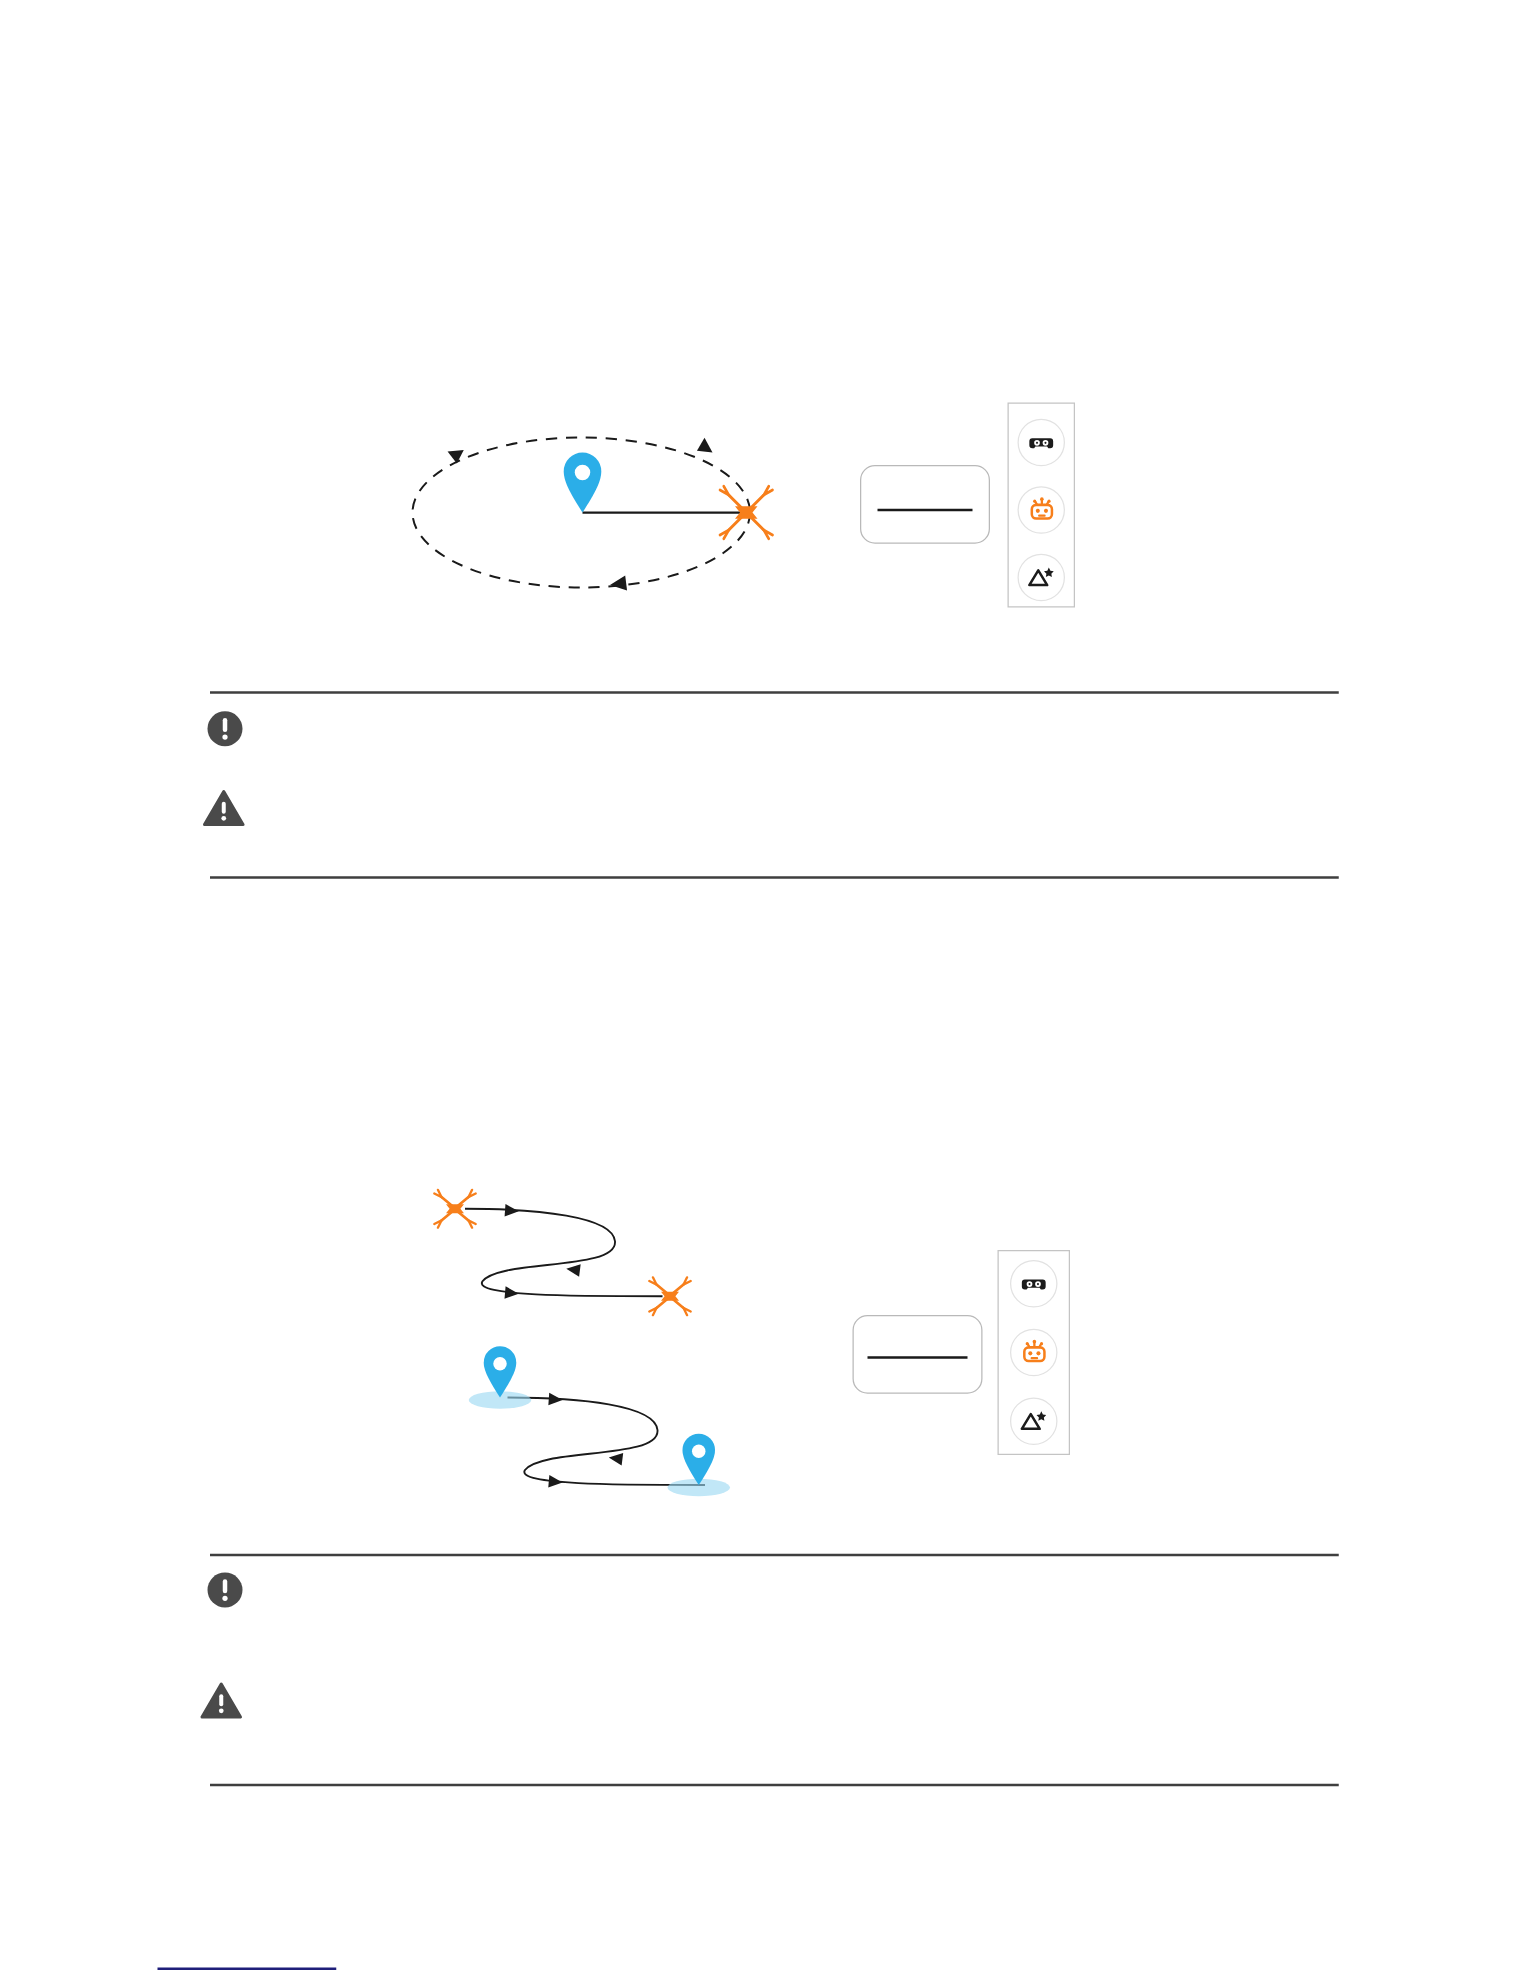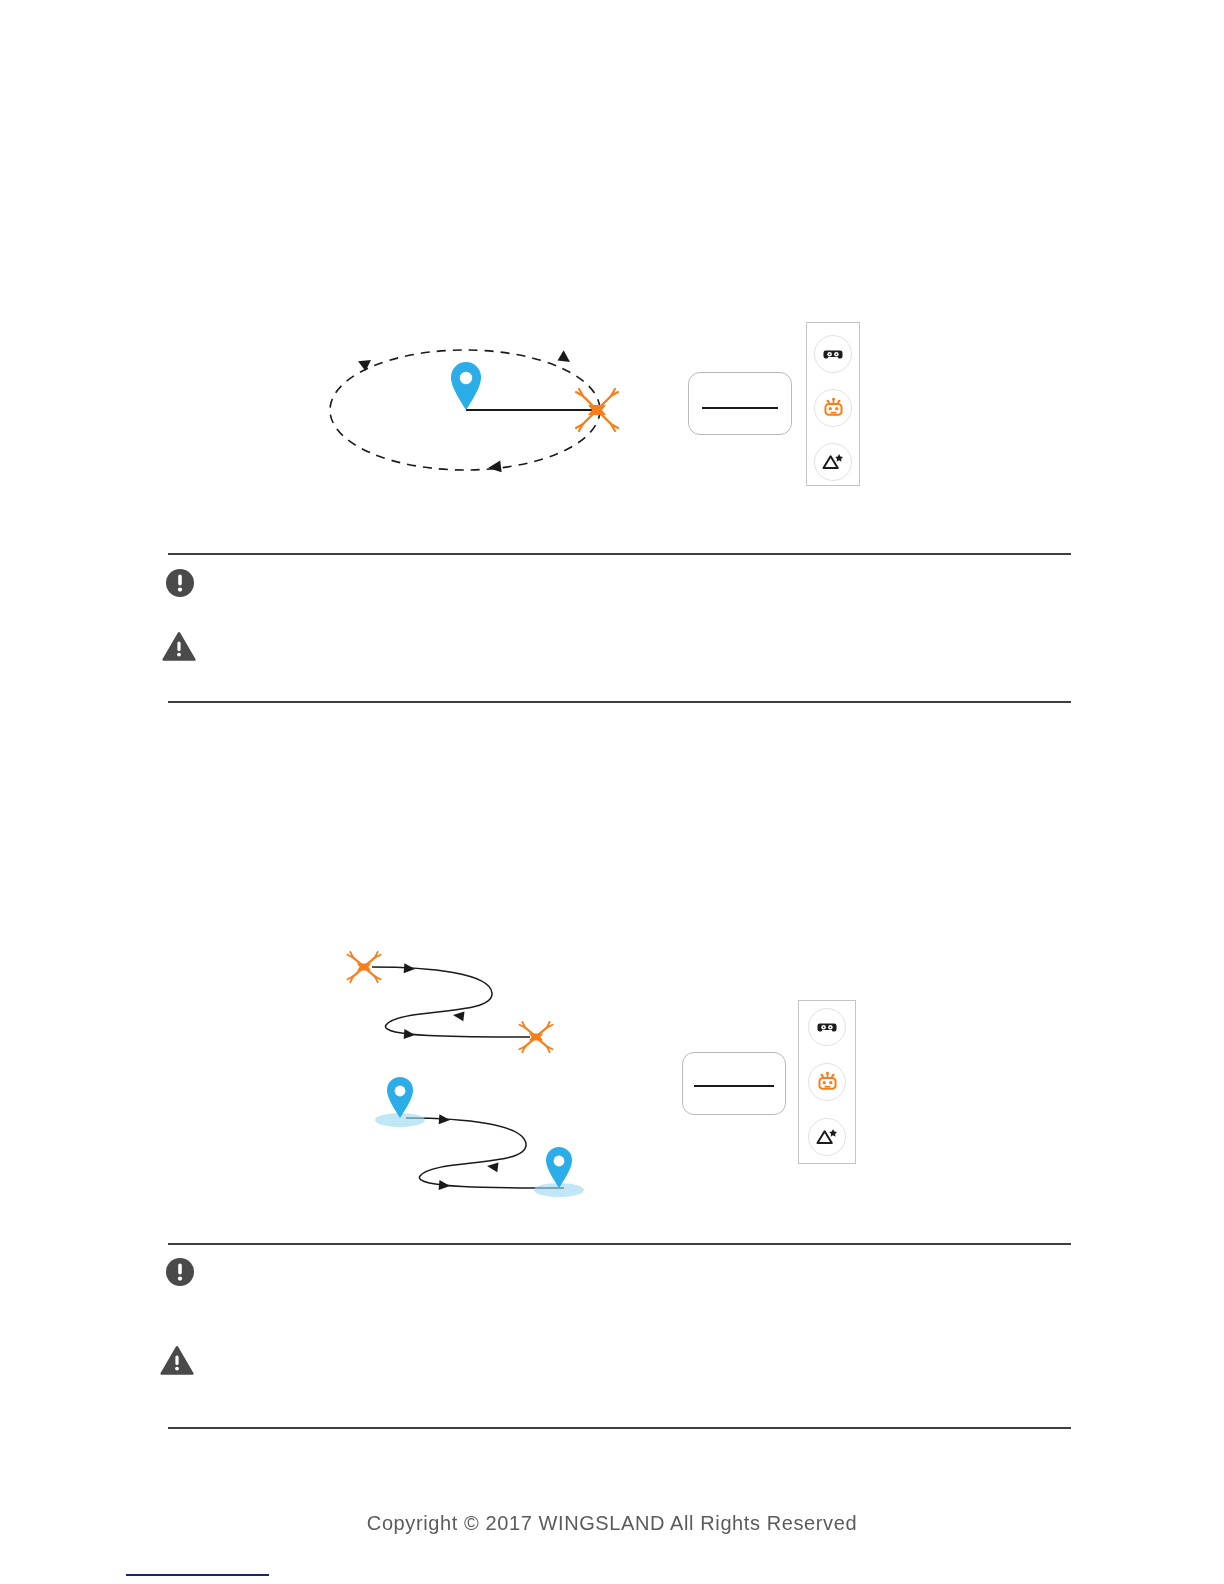--- a/index.html
+++ b/index.html
@@ -301,17 +301,16 @@
   </div>
   <div class="note-icon" style="left:160px; top:1345px;">
     <svg width="34" height="31" viewBox="0 0 34 31">
       <path d="M17 2.2 L32.4 28.6 L1.6 28.6 Z" fill="#4a4a4a" stroke="#4a4a4a" stroke-width="2.4" stroke-linejoin="round"></path>
       <rect x="15.4" y="10.4" width="3.2" height="9.6" rx="1.6" fill="#ffffff"></rect>
       <circle cx="17" cy="23.6" r="1.9" fill="#ffffff"></circle>
     </svg>
   </div>
   <div class="divider" style="top:1427px;"></div>
 
-  <div class="footer-copy" style="top:1512px;">Copyright © 2017 WINGSLAND All Rights Reserved</div>
 
   <div class="blue-rule" style="left:126px; top:1574px; width:143px;"></div>
 
 </div>
 
 </body></html>

